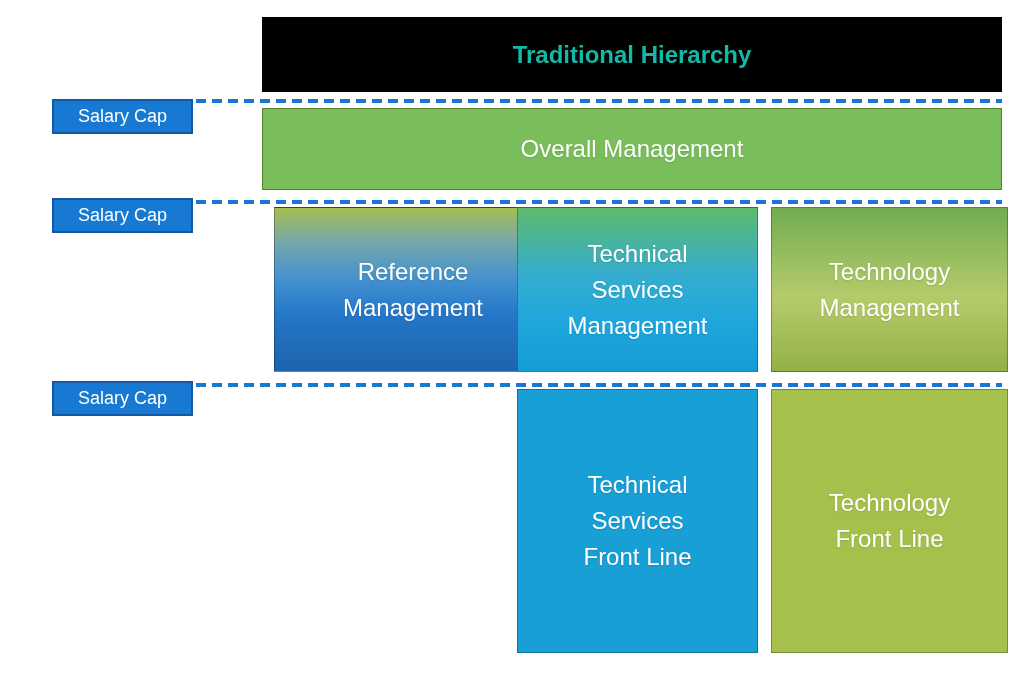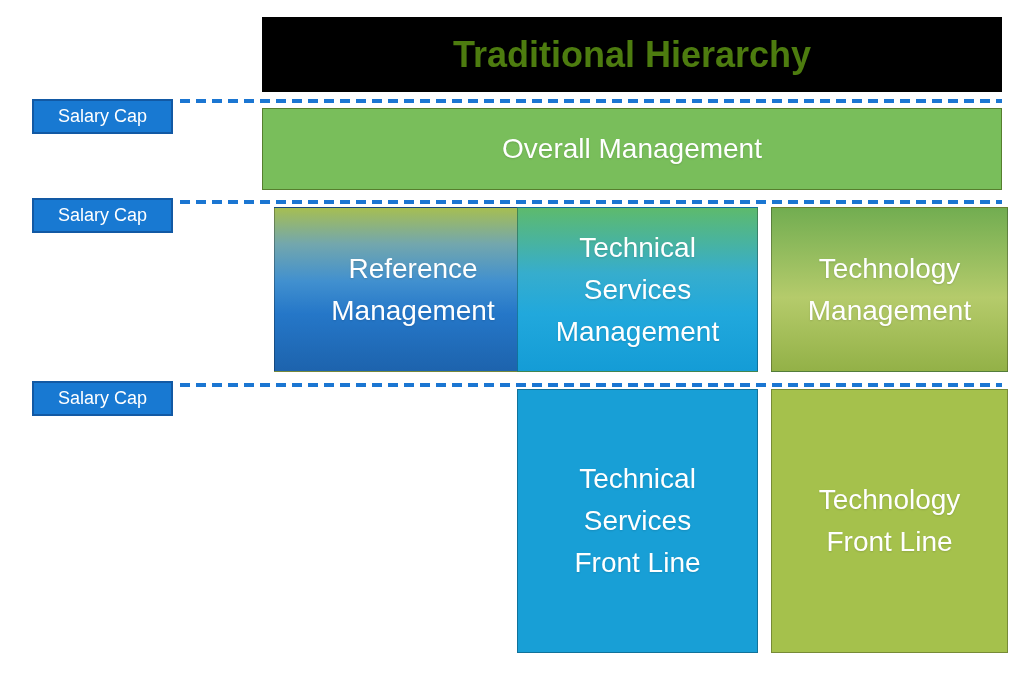--- a/index.html
+++ b/index.html
@@ -9,28 +9,28 @@
     height: 673px;
     background: #ffffff;
     font-family: "Liberation Sans", sans-serif;
     overflow: hidden;
   }
   .header {
     position: absolute;
     left: 262px; top: 17px;
     width: 740px; height: 75px;
     background: #000000;
-    color: #4d7c0f;
+    color: #14b8a6;
     display: flex; align-items: center; justify-content: center;
-    font-size: 36px; font-weight: bold;
+    font-size: 24px; font-weight: bold;
     box-sizing: border-box;
   }
   .cap {
     position: absolute;
-    left: 32px;
+    left: 52px;
     width: 141px; height: 35px;
     display: flex; align-items: center; justify-content: center;
     color: #ffffff; font-size: 18px;
     border: 2px solid;
     box-sizing: border-box;
     z-index: 2;
   }
   .cap1 { top: 99px; }
   .cap2 { top: 198px; }
   .cap3 { top: 381px; }
@@ -41,21 +41,21 @@
     z-index: 1;
   }
   .dash1 { top: 99px; }
   .dash2 { top: 200px; }
   .dash3 { top: 383px; }
   .box {
     position: absolute;
     display: flex; align-items: center; justify-content: center;
     text-align: center;
     color: #ffffff;
-    font-size: 28px;
+    font-size: 24px;
     line-height: 1.5;
     border: 1px solid rgba(0,0,0,0.28);
     box-sizing: border-box;
     text-shadow: 0 1px 2px rgba(0,0,0,0.12);
   }
   .box span { white-space: pre-line; }
   .overall {
     left: 262px; top: 108px;
     width: 740px; height: 82px;
     border: 1px solid #567f2e;

